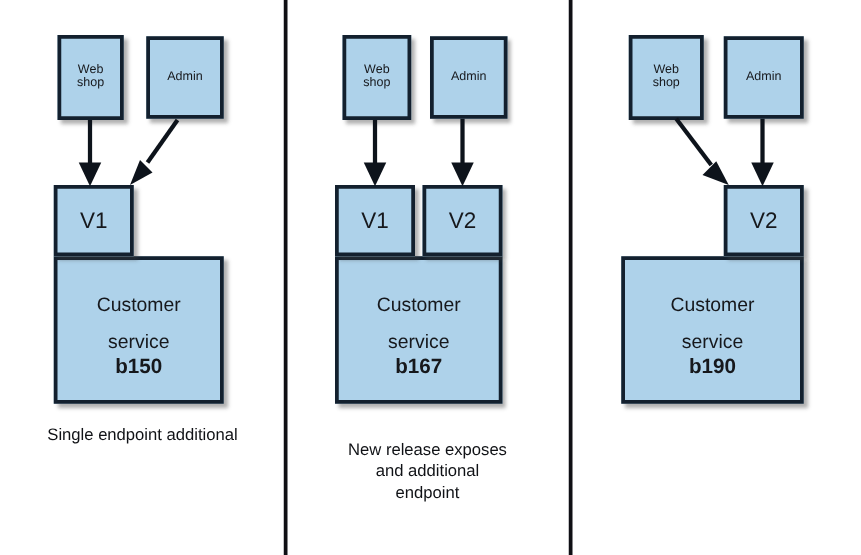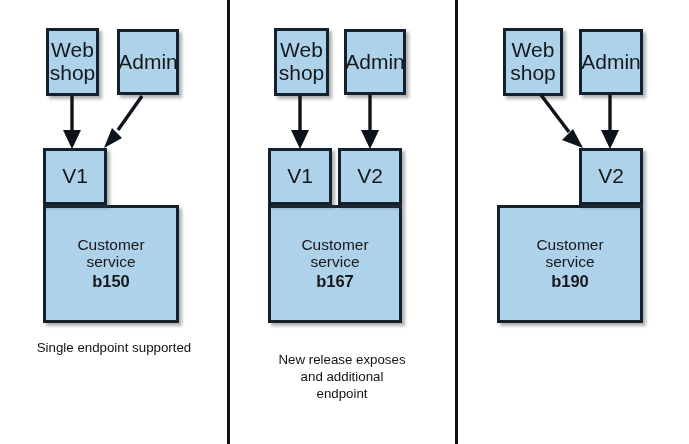--- a/index.html
+++ b/index.html
@@ -53,30 +53,30 @@
     text-align: center;
     line-height: 1.08;
     color: #16181c;
     z-index: 3;
   }
   .node-label {
     display: block;
     padding: 0 2px;
   }
   .node-actor {
-    font-size: 21px;
+    font-size: 10px;
   }
   .node-version {
-    font-size: 21px;
+    font-size: 18px;
   }
   .node-service {
     font-size: 15.5px;
     z-index: 2;
   }
-  .node-service .svc-line { display: block; }
+  .node-service .svc-line { display: block; margin-top: 12px; }
   .node-service .svc-build {
     display: block;
     font-weight: bold;
     font-size: 16.5px;
     margin-top: 2px;
     text-align: center;
   }
 
   .caption {
     position: absolute;
@@ -134,21 +134,21 @@
       </span>
     </div>
 
     <svg class="arrow-layer">
       <line x1="72" y1="96" x2="72" y2="132"></line>
       <polygon points="72,149 63,130 81,130"></polygon>
       <line x1="142" y1="96" x2="118" y2="130"></line>
       <polygon points="104,148 112,128 122,138"></polygon>
     </svg>
 
-    <div class="caption" style="left:4px; top:340px; width:220px; white-space:pre-line;">Single endpoint supported</div>
+    <div class="caption" style="left:4px; top:340px; width:220px; white-space:pre-line;">Single endpoint additional</div>
   </div>
 
   <div class="panel" id="panel-2">
 
     <div class="node node-actor" style="left:45px; top:28px; width:55px; height:68px;">
       <span class="node-label" style="white-space:pre-line;">Web
 shop</span>
     </div>
 
     <div class="node node-actor" style="left:115px; top:29px; width:62px; height:66px;">

